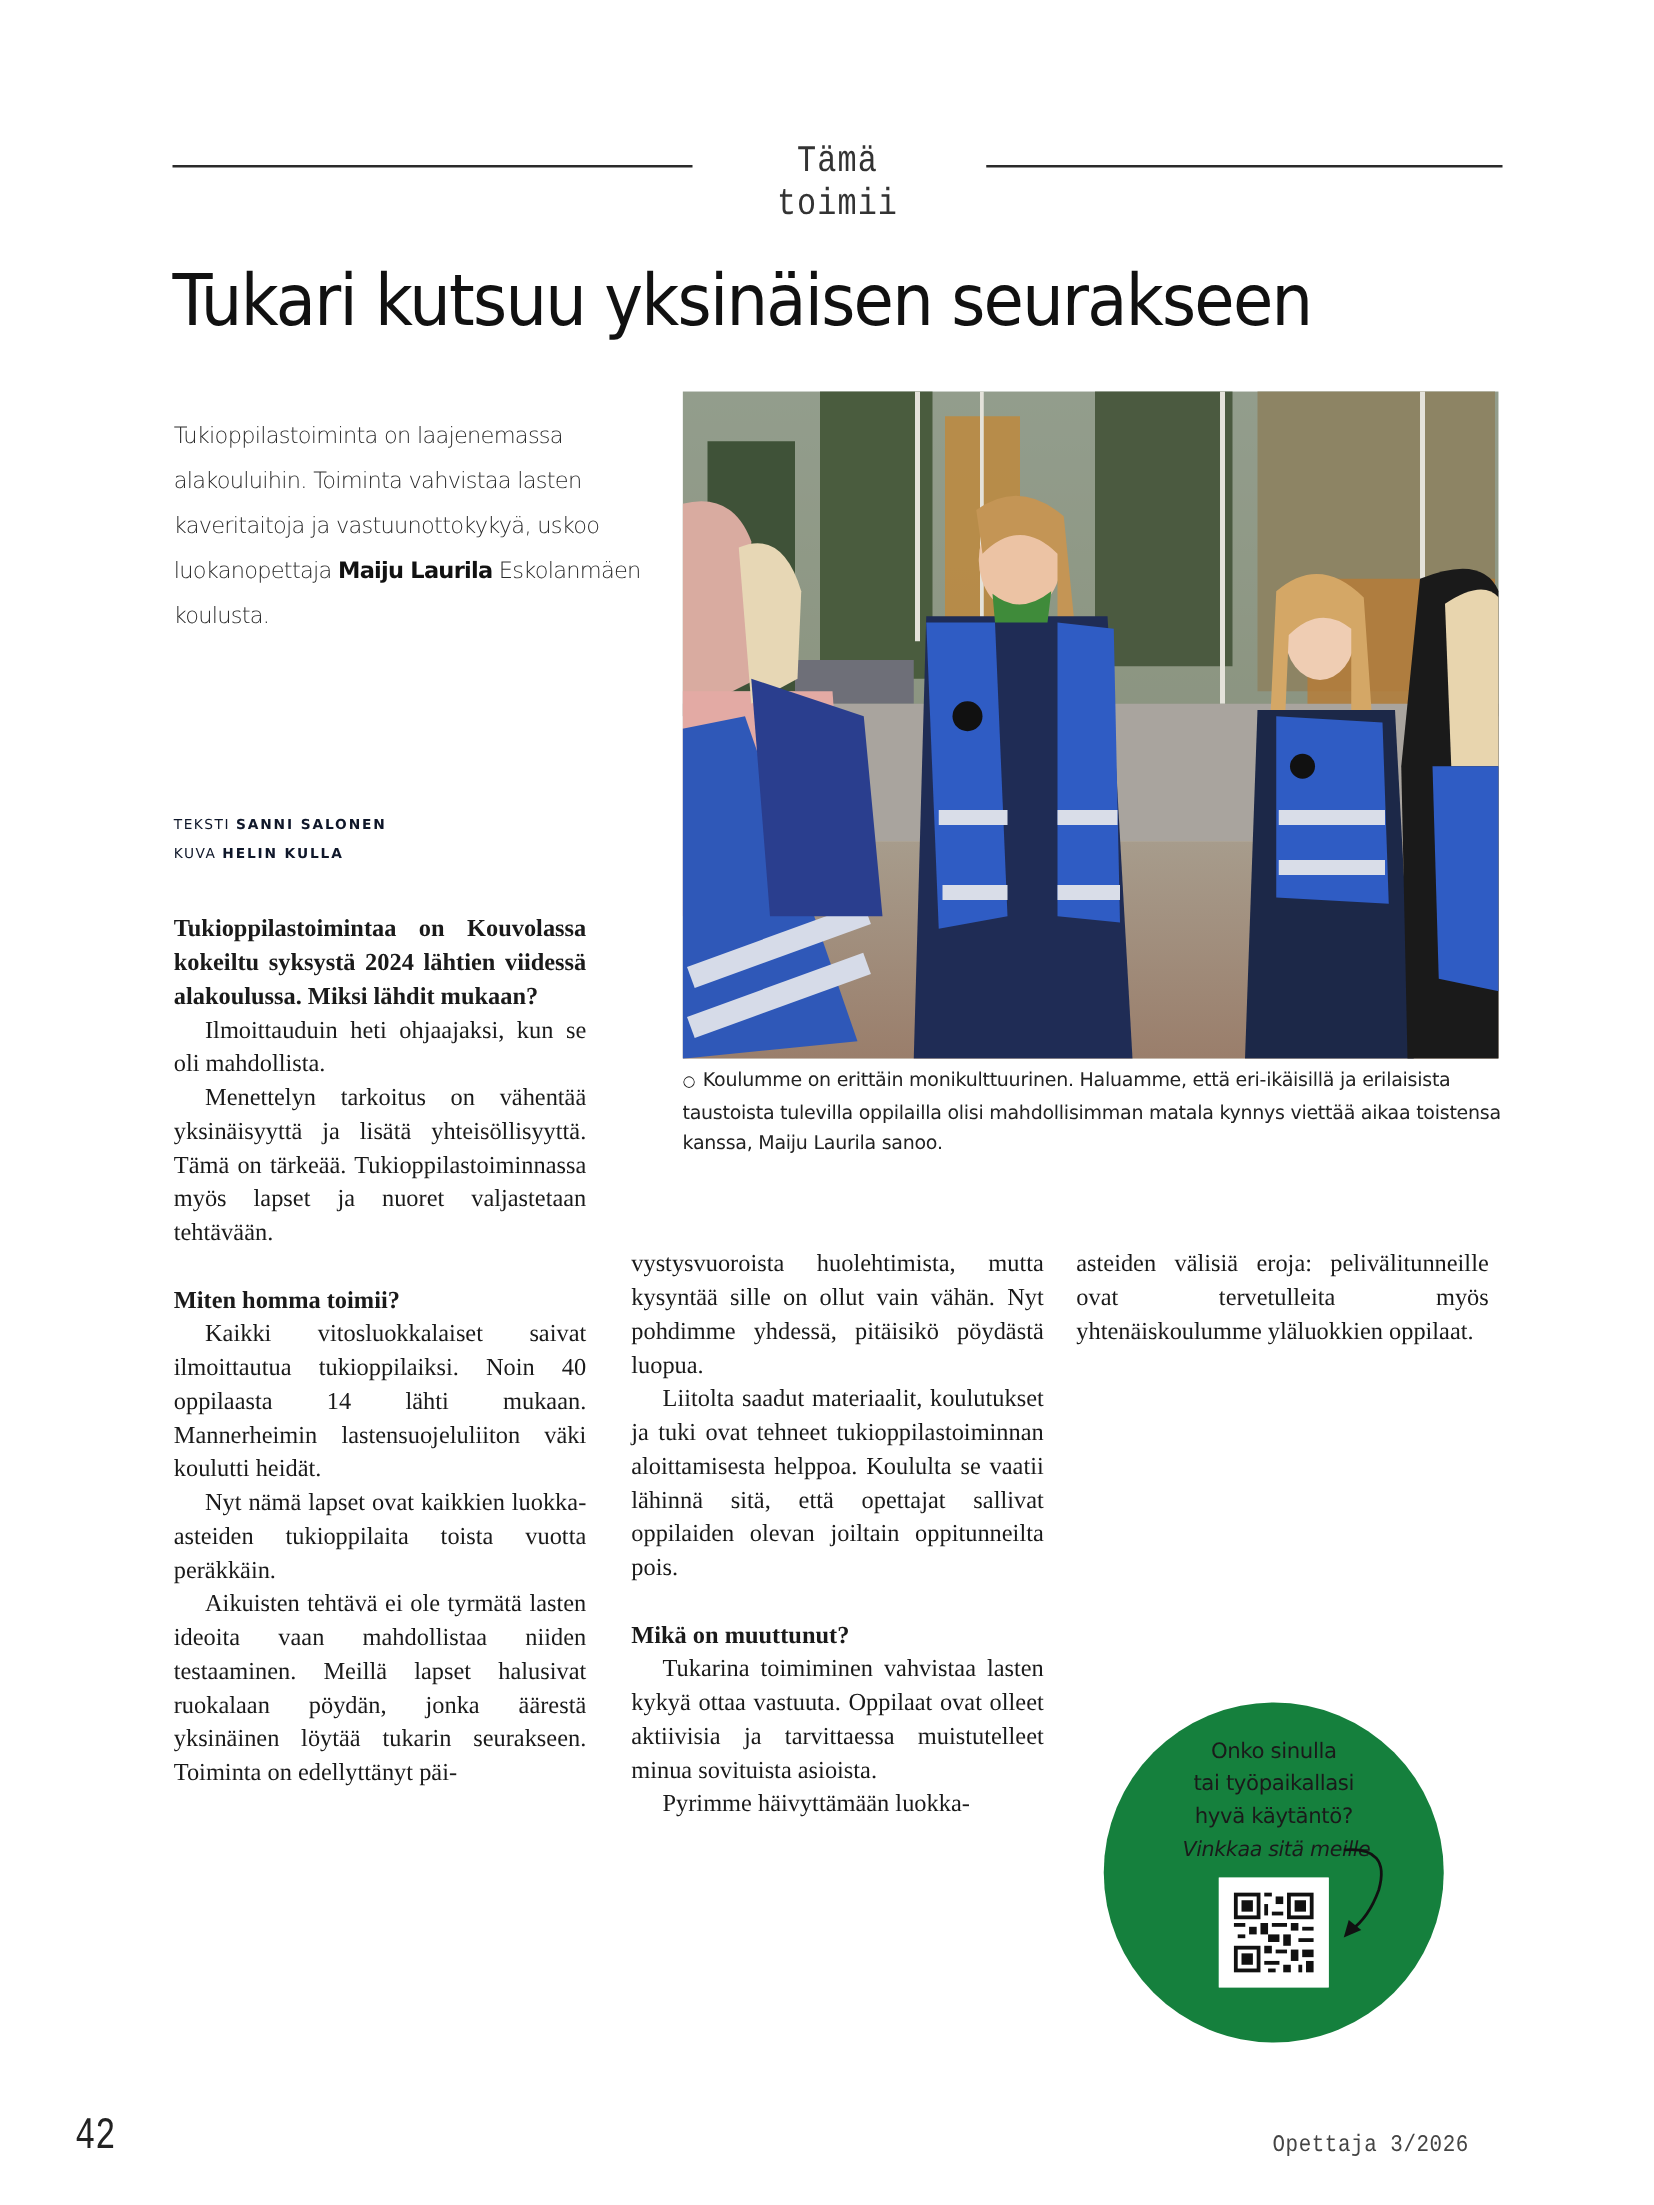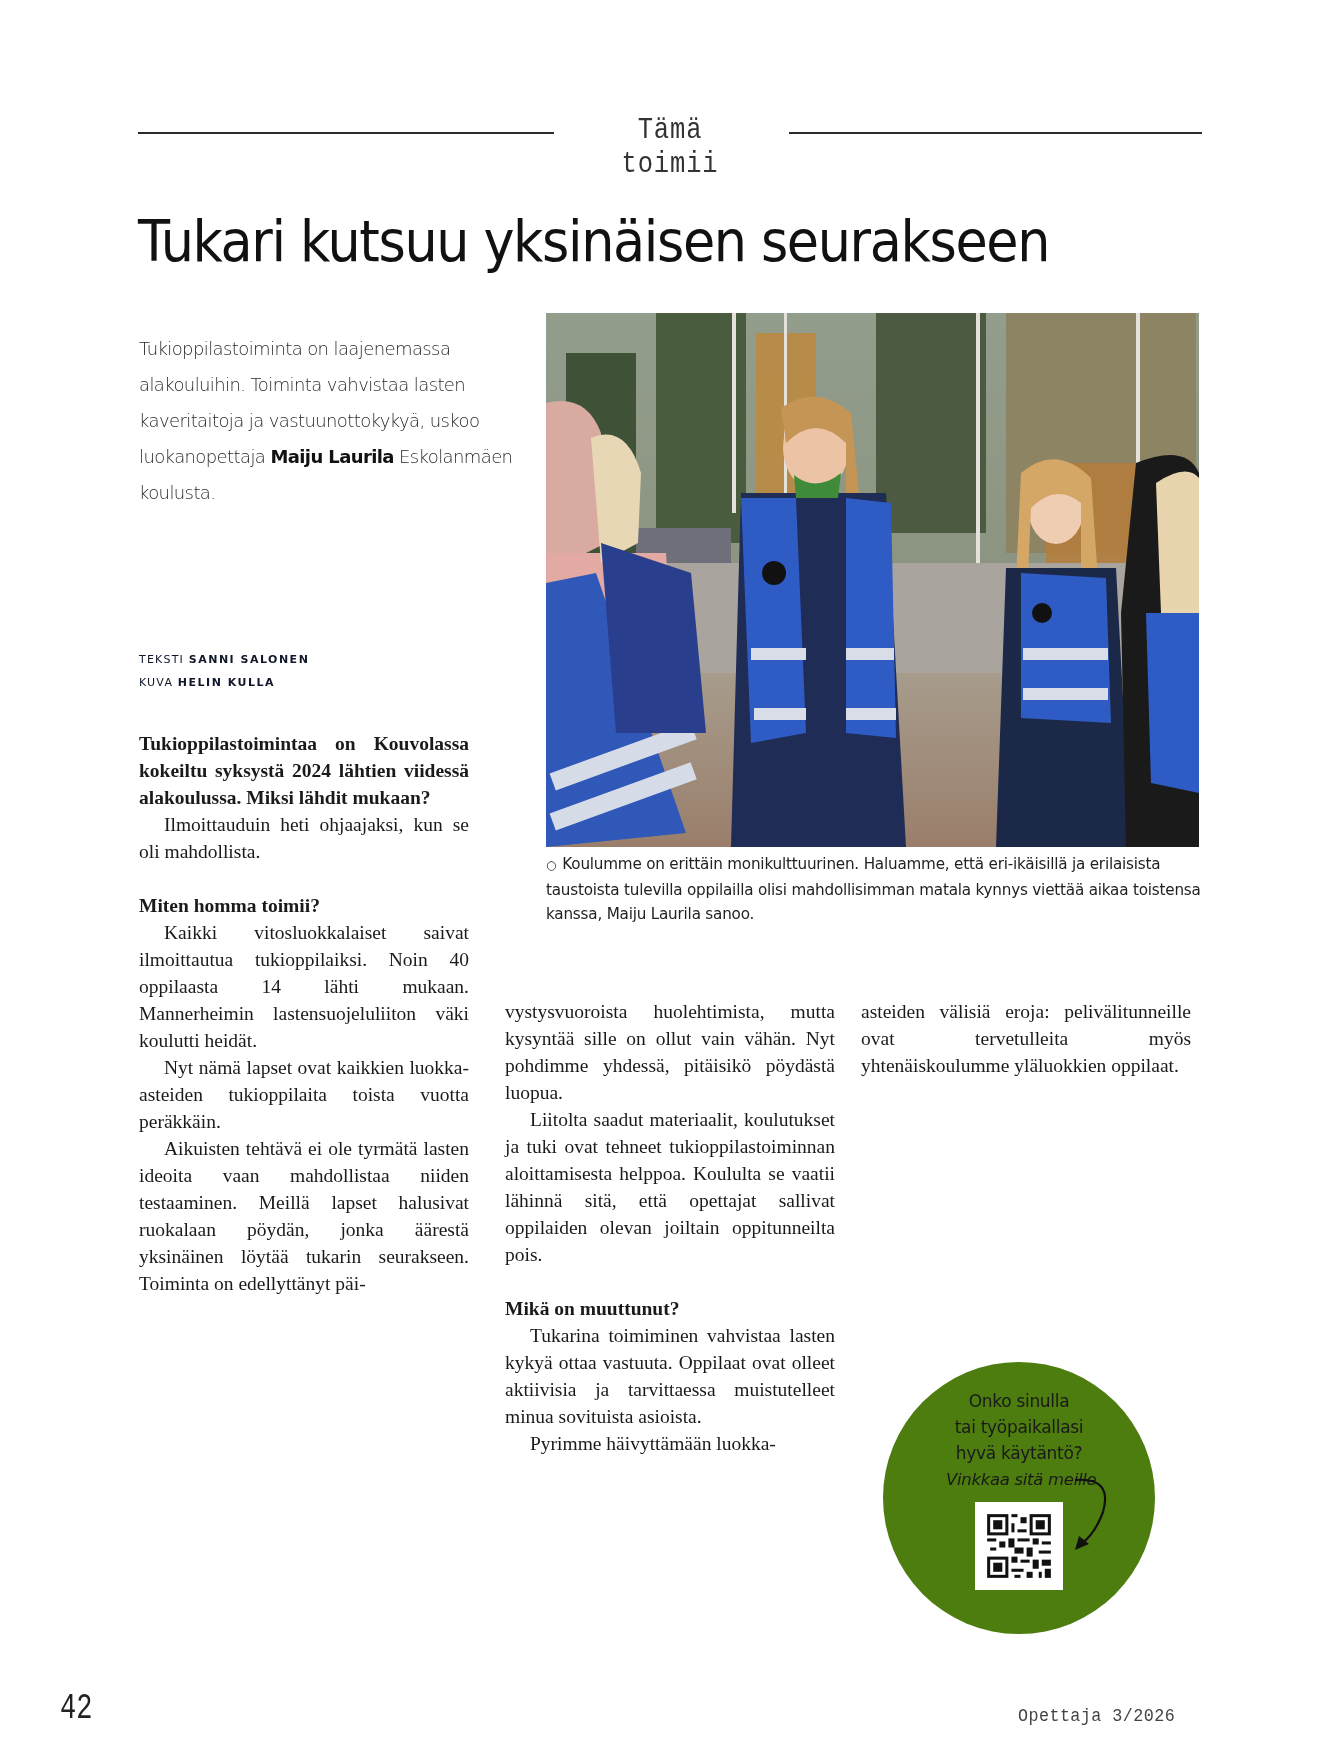--- a/index.html
+++ b/index.html
@@ -35,21 +35,21 @@
   .col .question { font-weight: bold; text-indent: 0; }
 
   
   .photo { position: absolute; left: 546px; top: 313px; width: 653px; height: 534px; overflow: hidden; }
 
   .caption { position: absolute; left: 546px; top: 852px; width: 660px; font-family: "DejaVu Sans", sans-serif;
     font-size: 15.2px; line-height: 24.5px; color: #222; letter-spacing: -0.2px; }
 
   
   .callout { position: absolute; left: 883px; top: 1362px; width: 272px; height: 272px; border-radius: 50%;
-    background: #4d7c0f; }
+    background: #15803d; }
   .callout-q { position: absolute; top: 26px; left: 0; width: 100%; text-align: center;
     font-family: "DejaVu Sans", sans-serif; font-size: 17px; line-height: 26px; color: #1a1a1a; letter-spacing: -0.3px; }
   .callout-cta { position: absolute; top: 108px; left: 63px; font-family: "DejaVu Sans", sans-serif;
     font-size: 16.5px; font-style: italic; color: #1a1a1a; letter-spacing: -0.3px; }
   .qr { position: absolute; left: 92px; top: 140px; width: 88px; height: 88px; background: #fff; }
   .arrow { position: absolute; left: 190px; top: 110px; width: 50px; height: 80px; }
 
   
   .page-num { position: absolute; left: 60px; top: 1688px; font-family: "Liberation Mono", "DejaVu Sans Mono", monospace;
     font-size: 36px; color: #222; transform: scaleX(0.75); transform-origin: left; }
@@ -143,20 +143,21 @@
   </svg>
 </div>
 
 <div class="caption">
   <span style="margin-right:6px;font-size:12px;">○</span><span>Koulumme on erittäin monikulttuurinen. Haluamme, että eri-ikäisillä ja erilaisista taustoista tulevilla oppilailla olisi mahdollisimman matala kynnys viettää aikaa toistensa kanssa, Maiju Laurila sanoo.</span>
 </div>
 
 <div class="col" style="left:139px; top:730px; width:330px;">
   <p class="question">Tukioppilastoimintaa on Kouvolassa kokeiltu syksystä 2024 lähtien viidessä alakoulussa. Miksi lähdit mukaan?</p>
   <p>Ilmoittauduin heti ohjaajaksi, kun se oli mahdollista.</p>
+  <p>Menettelyn tarkoitus on vähentää yksinäisyyttä ja lisätä yhteisöllisyyttä. Tämä on tärkeää. Tukioppilastoiminnassa myös lapset ja nuoret valjastetaan tehtävään.</p>
   <div class="gap"></div>
   <h3>Miten homma toimii?</h3>
   <p>Kaikki vitosluokkalaiset saivat ilmoittautua tukioppilaiksi. Noin 40 oppilaasta 14 lähti mukaan. Mannerheimin lastensuojeluliiton väki koulutti heidät.</p>
   <p>Nyt nämä lapset ovat kaikkien luokka-asteiden tukioppilaita toista vuotta peräkkäin.</p>
   <p>Aikuisten tehtävä ei ole tyrmätä lasten ideoita vaan mahdollistaa niiden testaaminen. Meillä lapset halusivat ruokalaan pöydän, jonka äärestä yksinäinen löytää tukarin seurakseen. Toiminta on edellyttänyt päi-</p>
 </div>
 
 <div class="col" style="left:505px; top:998px; width:330px;">
   <p class="noindent">vystysvuoroista huolehtimista, mutta kysyntää sille on ollut vain vähän. Nyt pohdimme yhdessä, pitäisikö pöydästä luopua.</p>
   <p>Liitolta saadut materiaalit, koulutukset ja tuki ovat tehneet tukioppilastoiminnan aloittamisesta helppoa. Koululta se vaatii lähinnä sitä, että opettajat sallivat oppilaiden olevan joiltain oppitunneilta pois.</p>

